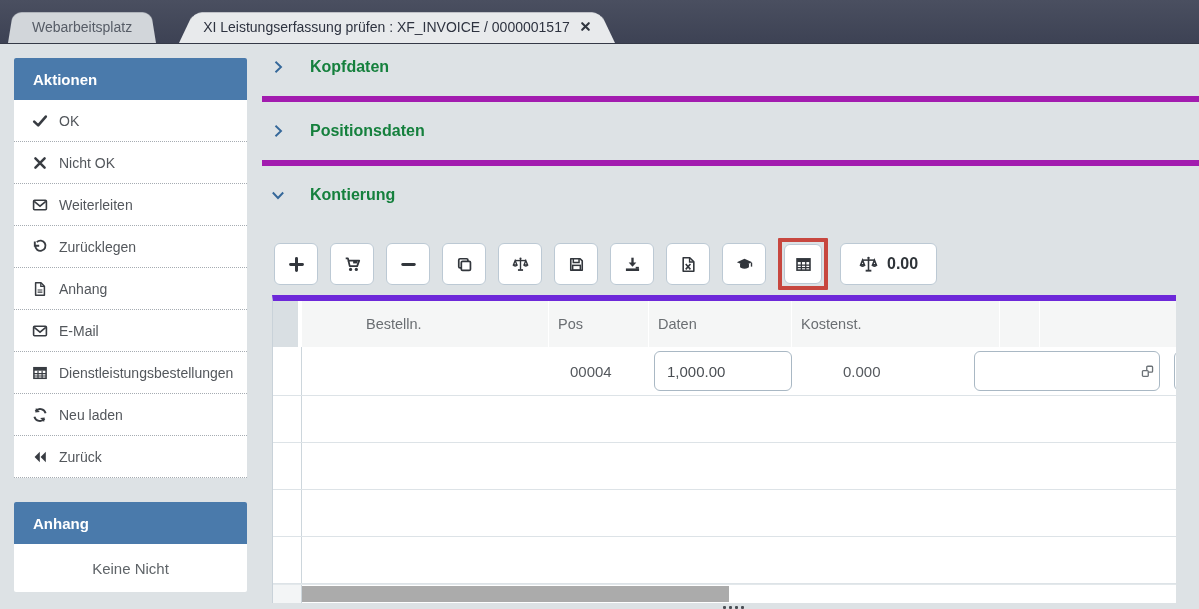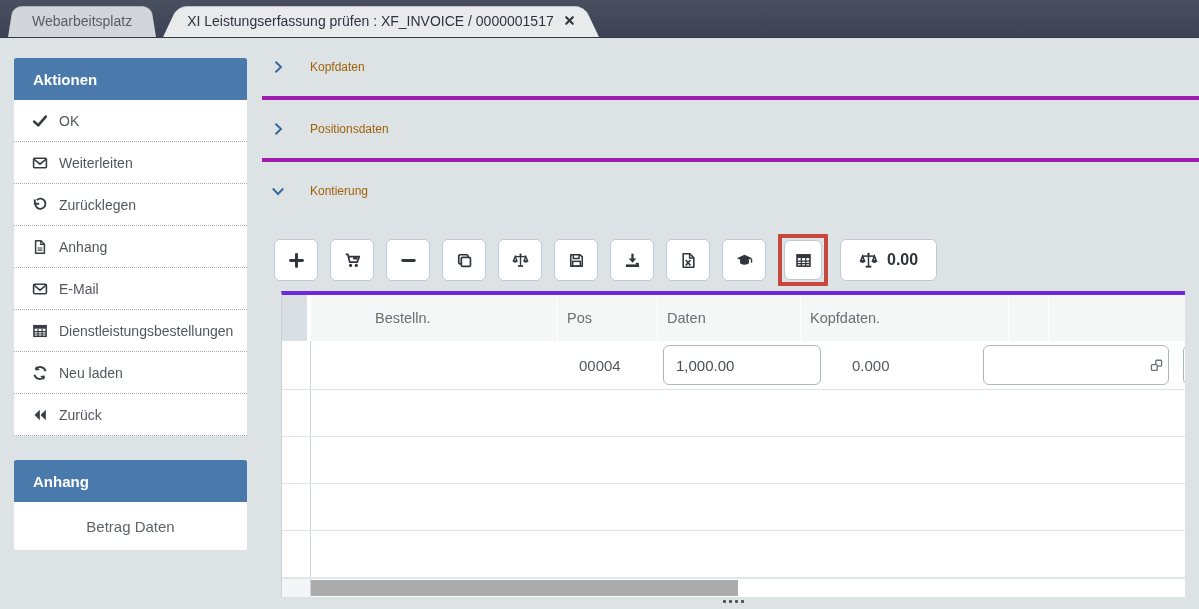--- a/index.html
+++ b/index.html
@@ -7,24 +7,24 @@
   body{
     font-family:"Liberation Sans","DejaVu Sans",sans-serif;
     background:#dde2e5;
     width:1199px;height:609px;overflow:hidden;position:relative;
     color:#32363a;
   }
   .page{position:absolute;inset:0;}
 
   
   .tabbar{
-    position:absolute;top:0;left:0;right:0;height:38px;
+    position:absolute;top:0;left:0;right:0;height:44px;
     background:linear-gradient(#4a4f60,#3d4254);
     border-bottom:1px solid #343947;
-    display:flex;align-items:flex-end;padding-left:8px;gap:7px;
+    display:flex;align-items:flex-end;padding-left:8px;gap:23px;
     box-sizing:border-box;
   }
   .tab{position:relative;height:33px;display:flex;align-items:center;gap:10px;
     padding:0 24px;cursor:pointer;}
   .tab::before{content:"";position:absolute;inset:0;background:#d2d6da;
     border-radius:9px 9px 0 0;transform:perspective(40px) rotateX(5deg);
     transform-origin:bottom;}
   .tab>*{position:relative;z-index:1;}
   .tab .tab-label{font-size:14px;color:#565c66;white-space:nowrap;}
   .tab.active::before{background:#e8eaec;}
@@ -46,43 +46,43 @@
   .action-item .ic{color:#383c42;}
   .action-label{font-size:14px;color:#53575c;white-space:nowrap;}
   .panel-empty{
     height:48px;display:flex;align-items:center;justify-content:center;
     font-size:15px;color:#5f6468;
   }
 
   
   .main{position:absolute;left:262px;top:38px;right:0;bottom:0;}
   .section-row{height:58px;display:flex;align-items:center;padding-left:8px;cursor:pointer;}
-  .section-row + .section-row{border-top:4px solid #a21caf;}
+  .section-row + .section-row{border-top:6px solid #a21caf;}
   .section-chevron{color:#35689a;margin-right:24px;}
-  .section-label{font-size:12px;font-weight:400;color:#a16207;}
+  .section-label{font-size:16px;font-weight:700;color:#15803d;}
 
   
   .toolbar{display:flex;align-items:center;margin:14px 0 0 12px;height:52px;}
   .tb-group{display:flex;align-items:center;gap:12px;}
   .tbtn{
     width:44px;height:42px;background:#fff;border:1px solid #bcc9d4;
     border-radius:6px;display:flex;align-items:center;justify-content:center;
     cursor:pointer;color:#32363c;padding:0;
   }
   .tbtn .ic{width:17px;height:17px;}
   .hl-wrap{display:inline-flex;border:4px solid #c7473f;padding:2px;border-radius:1px;}
   .hl-wrap .tbtn{width:38px;height:40px;}
   .tbtn.total{width:auto;padding:0 18px;margin-left:12px;gap:9px;}
   .tbtn.total .ic{width:19px;height:19px;}
   .total-val{font-size:16px;font-weight:700;color:#2e3338;}
 
   
   .grid{
-    width:904px;margin:5px 0 0 19px;background:#737373;
-    border-left:1px solid #c9d2d9;border-top:4px solid #6d28d9;
+    width:904px;margin:5px 0 0 10px;background:#737373;
+    border-left:1px solid #c9d2d9;border-top:6px solid #6d28d9;
     overflow:hidden;box-sizing:border-box;
   }
   .thead{display:flex;height:46px;background:#f5f6f6;}
   .th{display:flex;align-items:center;font-size:14.5px;color:#6a6e72;
       box-sizing:border-box;padding-left:9px;border-right:1px solid #fff;
       white-space:nowrap;overflow:hidden;cursor:pointer;flex:none;}
   .th.sel{width:29px;background:#d9dfe3;border-right:4px solid #fff;padding:0;}
   .th.col-bestelln{padding-left:64px;}
   .req{color:#c4403a;font-weight:700;margin-left:2px;position:relative;top:-2px;}
   .trow{display:flex;height:48px;border-bottom:1px solid #dde3e7;background:#fff;}
@@ -93,21 +93,21 @@
   .td.num{padding-left:21px;}
   .td.rest{flex:1;}
   .cell-input{
     font-family:inherit;font-size:15px;color:#4a4e53;
     height:40px;border:1px solid #a9b8c4;border-radius:6px;background:#fff;
     box-sizing:border-box;padding:0 12px;outline:none;
   }
   .input-wrap{position:relative;display:flex;align-items:center;width:100%;}
   .input-wrap .cell-input{margin-left:9px;width:186px;padding-right:30px;}
   .vh-icon{position:absolute;right:18px;color:#6b7176;width:15px;height:15px;cursor:pointer;}
-  .betrag-wrap .cell-input{margin-left:5px;width:158px;}
+  .betrag-wrap .cell-input{margin-left:5px;width:138px;}
   .partial-cell .cell-input{margin-left:1px;width:60px;}
   .scrollrow{display:flex;height:18px;background:#fff;border-top:1px solid #e3e8eb;}
   .sel-foot{width:29px;background:#f3f5f6;border-right:1px solid #cdd6dc;box-sizing:border-box;}
   .scroll-thumb{width:427px;background:#ababab;margin:1px 0;cursor:grab;}
   .resize-dots{width:904px;margin-left:19px;margin-top:3px;display:flex;
     justify-content:center;gap:3px;cursor:row-resize;}
   .resize-dots i{width:3px;height:3px;background:#4a4f54;border-radius:1px;}
 
   .ic{width:16px;height:16px;flex:none;}
 </style>
@@ -134,20 +134,26 @@
       <div class="panel-header" style="background: rgb(74, 122, 171);">Aktionen</div>
       <div id="actions-list">
           <div class="action-item">
      <svg class="ic" viewBox="0 0 16 16">
               <path d="M2.2 8.6 L6.2 12.4 L13.8 3.6" fill="none" stroke="currentColor" stroke-width="2.6" stroke-linecap="round" stroke-linejoin="round"></path>
             </svg>
             <span class="action-label">OK</span>
    </div>
           <div class="action-item">
      <svg class="ic" viewBox="0 0 16 16">
+              <path d="M3.4 3.4 L12.6 12.6 M12.6 3.4 L3.4 12.6" stroke="currentColor" stroke-width="2.5" stroke-linecap="round"></path>
+            </svg>
+            <span class="action-label">Nicht OK</span>
+   </div>
+          <div class="action-item">
+     <svg class="ic" viewBox="0 0 16 16">
               <rect x="1.6" y="3.2" width="12.8" height="9.6" rx="1" fill="none" stroke="currentColor" stroke-width="1.6"></rect>
               <path d="M2.2 4.4 L8 9.2 L13.8 4.4" fill="none" stroke="currentColor" stroke-width="1.6"></path>
             </svg>
             <span class="action-label">Weiterleiten</span>
    </div>
           <div class="action-item">
      <svg class="ic" viewBox="0 0 16 16">
               <path d="M2.8 2.4 v4.4 h4.4" fill="none" stroke="currentColor" stroke-width="1.9"></path>
               <path d="M3.3 6.5 a5.1 5.1 0 1 0 1.5 -3.4" fill="none" stroke="currentColor" stroke-width="1.9"></path>
             </svg>
@@ -189,21 +195,21 @@
      <svg class="ic" viewBox="0 0 16 16">
               <path d="M7.8 2.8 L2.6 8 L7.8 13.2 z" fill="currentColor"></path>
               <path d="M13.8 2.8 L8.6 8 L13.8 13.2 z" fill="currentColor"></path>
             </svg>
             <span class="action-label">Zurück</span>
    </div>
         </div>
     </div>
     <div class="panel">
       <div class="panel-header" style="background: rgb(74, 122, 171);">Anhang</div>
-      <div class="panel-empty">Betrag Daten</div>
+      <div class="panel-empty">Keine Nicht</div>
     </div>
   </div>
 
   <div class="main">
     <div id="sections">
         <div class="section-row">
      <span class="section-chevron" style="display:inline-flex">
             <svg class="ic" viewBox="0 0 16 16">
               <path d="M5.5 2.8 L11 8 L5.5 13.2" fill="none" stroke="currentColor" stroke-width="1.9"></path>
             </svg>
@@ -333,21 +339,21 @@
      </div>
           <div class="th col-pos" style="width:100px">
        <span>Pos</span>
 
      </div>
           <div class="th col-menge" style="width:143px">
        <span>Daten</span>
 
      </div>
           <div class="th col-kostenst" style="width:208px">
-       <span>Kopfdaten.</span>
+       <span>Kostenst.</span>
 
      </div>
           <div class="th" style="width:40px"></div>
         </div>
         <div class="trow">
        <div class="td sel"></div>
        <div class="td" style="width:247px"></div>
        <div class="td num" style="width:100px">00004</div>
        <div class="td betrag-wrap" style="width:173px">
          <input class="cell-input" value="1,000.00" style="">

